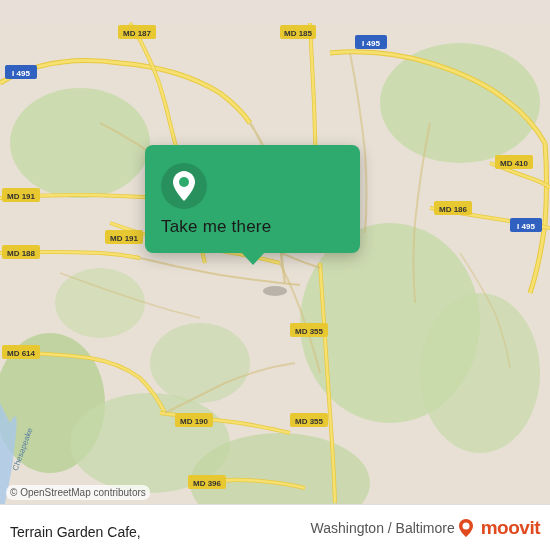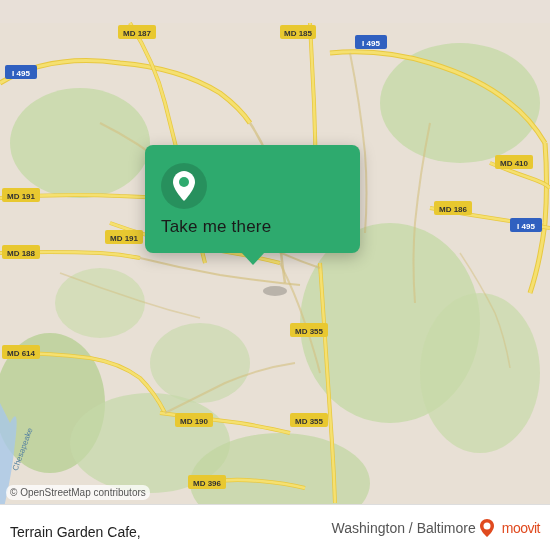--- a/index.html
+++ b/index.html
@@ -119,22 +119,22 @@
       align-items: center;
       gap: 4px;
     }
 
     .moovit-pin {
       width: 22px;
       height: 22px;
     }
 
     .moovit-text {
-      font-size: 14px;
-      font-weight: normal;
+      font-size: 19px;
+      font-weight: bold;
       color: #e04a1f;
       letter-spacing: -0.5px;
     }
   </style>
 </head>
 <body>
 
 <div id="map-container">
 
   <svg class="map-svg" viewBox="0 0 550 504" xmlns="http://www.w3.org/2000/svg">

